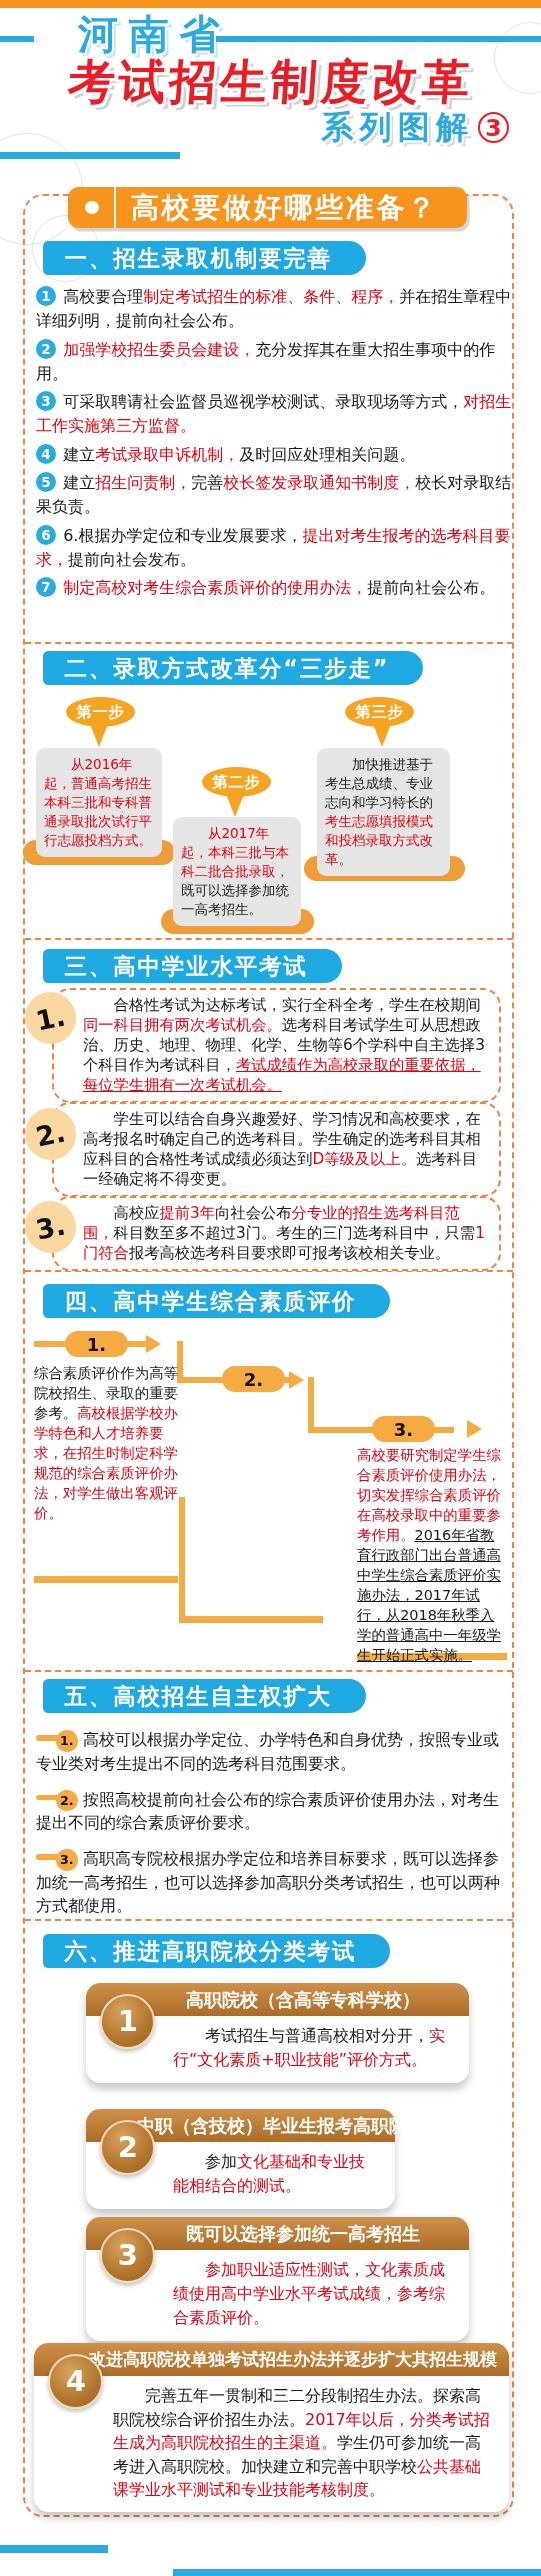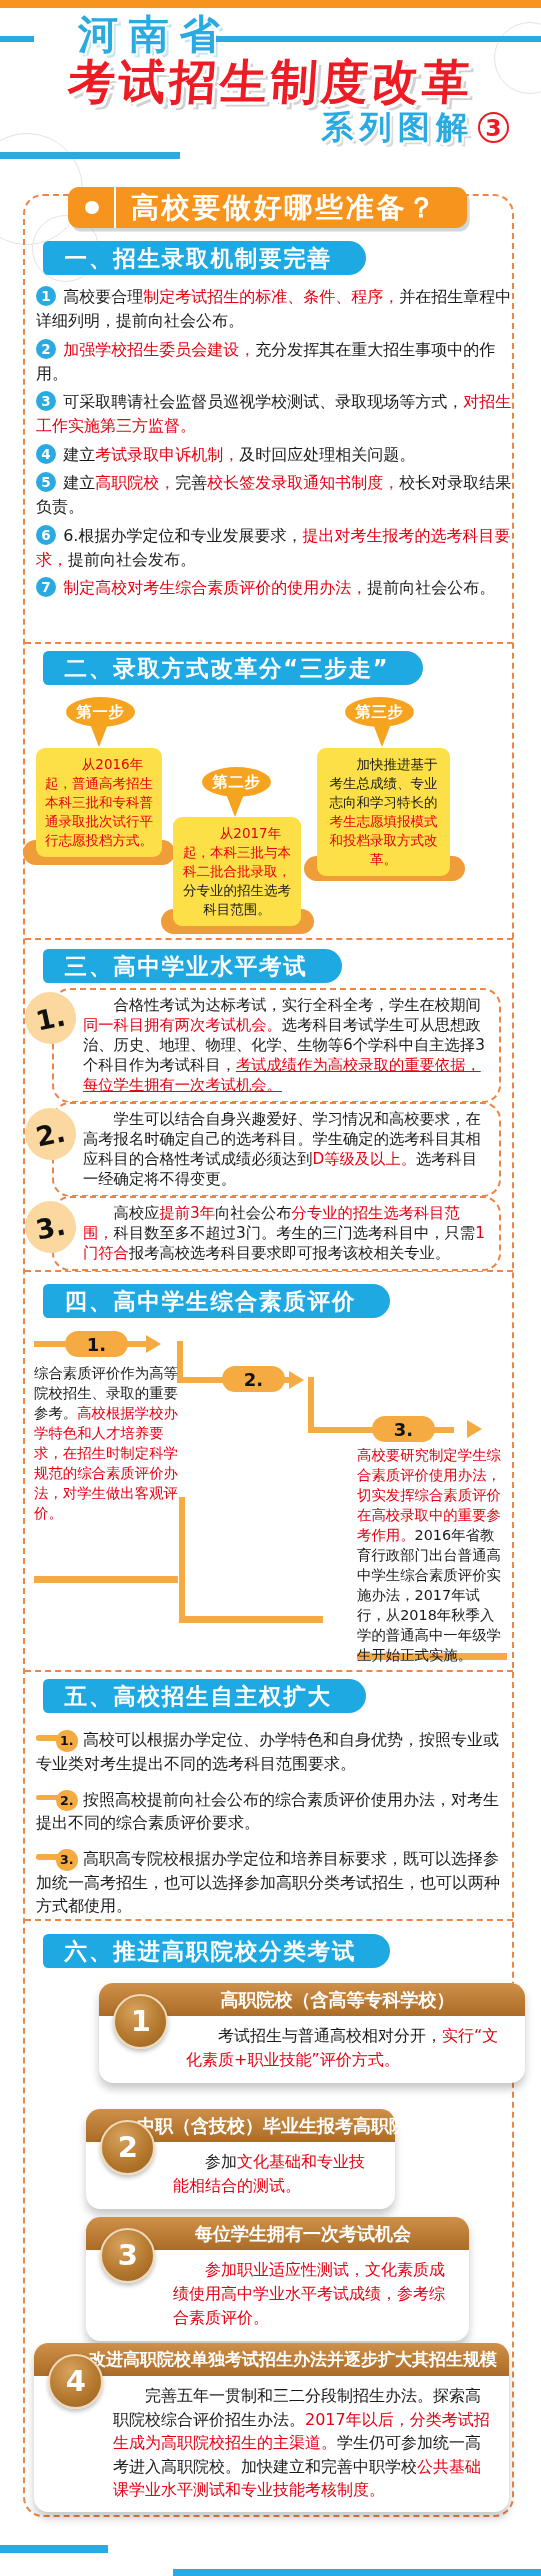--- a/index.html
+++ b/index.html
@@ -32,34 +32,34 @@
   .banner{position:absolute;left:68px;top:187px;width:399px;height:41px;background:#f7941e;border-radius:10.8px;
     display:flex;align-items:center;box-shadow:2.7px 3.6px 0 rgba(150,150,150,.4);}
   .banner-dot{width:13.5px;height:13.5px;border-radius:50%;background:#fff;margin:0 15.3px 0 17px;}
   .banner-div{width:2.7px;height:41px;background:#fff;}
   .banner-label{color:#fff;font-size:28px;font-weight:bold;letter-spacing:2.7px;margin-left:14.4px;}
   
   .pill{position:absolute;left:43px;height:34px;line-height:34px;background:#1fa9e2;color:#fff;font-size:22.5px;font-weight:bold;
     padding:0 34px 0 21.6px;border-radius:7.2px 23.5px 23.5px 7.2px;letter-spacing:1.8px;white-space:nowrap;}
   
   .seg-b{color:#1a1a1a;} .seg-r{color:#e60012;}
-  .seg-ru{color:#e60012;text-decoration:underline;} .seg-bu{color:#1a1a1a;}
+  .seg-ru{color:#e60012;text-decoration:underline;} .seg-bu{color:#1a1a1a;text-decoration:underline;}
   
   .sec1{position:absolute;left:36px;top:285px;width:476px;font-size:16px;line-height:24px;}
   .sec1 p{margin:0 0 4.5px 0;}
   .numc{display:inline-block;width:20px;height:20px;line-height:20px;border-radius:50%;background:#29abe2;color:#fff;
     text-align:center;font-size:13.5px;font-weight:bold;margin-right:7.2px;vertical-align:0.9px;}
   
   .sec2{position:absolute;left:0;top:690px;width:541px;height:251px;}
   .oval{position:absolute;width:69px;height:30px;background:#f6a41f;border-radius:50%;color:#fff;font-size:15.3px;font-weight:bold;
     display:flex;align-items:center;justify-content:center;letter-spacing:0.9px;}
   .tri{position:absolute;width:0;height:0;border-left:9px solid transparent;border-right:9px solid transparent;border-top:23.5px solid #f6a41f;}
   .sbase{position:absolute;height:25px;background:#ef9d38;border-radius:12.6px;}
-  .sbox{position:absolute;background:#fde047;border-radius:9px;padding:7.2px 8px;font-size:13.5px;line-height:19px;
-    text-indent:2em;box-sizing:border-box;text-align:center;}
+  .sbox{position:absolute;background:#e5e5e5;border-radius:9px;padding:7.2px 8px;font-size:13.5px;line-height:19px;
+    text-indent:2em;box-sizing:border-box;}
   
   .dbox{position:absolute;left:52px;width:449px;border:2.7px dashed #ee8544;border-radius:18px;padding:5.4px 12.6px 5.4px 29px;
     font-size:15.3px;line-height:20px;box-sizing:border-box;text-indent:2em;background:#fff;}
   .bub{position:absolute;left:25px;width:51px;height:52px;background:#fbd8a0;border-radius:50%;display:flex;align-items:center;
     justify-content:center;font-size:27px;font-weight:bold;color:#111;transform:rotate(-12deg);}
   
   .sec4{position:absolute;left:0;top:1321px;width:541px;height:354px;}
   .fline,.fbar{position:absolute;background:#f6ab42;}
   .farrow{position:absolute;width:0;height:0;border-top:9px solid transparent;border-bottom:9px solid transparent;border-left:15.3px solid #f6ab42;}
   .fpill{position:absolute;width:63px;height:26px;background:#f6ab42;border-radius:13.5px;display:flex;align-items:center;
@@ -113,33 +113,33 @@
     <span class="banner-div"></span>
     <span class="banner-label">高校要做好哪些准备？</span>
   </div>
 
   <div class="pill" style="top:241px">一、招生录取机制要完善</div>
   <div class="sec1" id="sec1-items">
       <p><span class="numc">1</span><span class="seg-b">高校要合理</span><span class="seg-r">制定考试招生的标准、条件、程序，</span><span class="seg-b">并在招生章程中详细列明，提前向社会公布。</span></p>
       <p><span class="numc">2</span><span class="seg-r">加强学校招生委员会建设，</span><span class="seg-b">充分发挥其在重大招生事项中的作用。</span></p>
       <p><span class="numc">3</span><span class="seg-b">可采取聘请社会监督员巡视学校测试、录取现场等方式，</span><span class="seg-r">对招生工作实施第三方监督。</span></p>
       <p><span class="numc">4</span><span class="seg-b">建立</span><span class="seg-r">考试录取申诉机制，</span><span class="seg-b">及时回应处理相关问题。</span></p>
-      <p><span class="numc">5</span><span class="seg-b">建立</span><span class="seg-r">高职院校，</span><span class="seg-b">完善</span><span class="seg-r">校长签发录取通知书制度，</span><span class="seg-b">校长对录取结果负责。</span></p>
+      <p><span class="numc">5</span><span class="seg-b">建立</span><span class="seg-r">招生问责制，</span><span class="seg-b">完善</span><span class="seg-r">校长签发录取通知书制度，</span><span class="seg-b">校长对录取结果负责。</span></p>
       <p><span class="numc">6</span><span class="seg-b">6.根据办学定位和专业发展要求，</span><span class="seg-r">提出对考生报考的选考科目要求，</span><span class="seg-b">提前向社会发布。</span></p>
       <p><span class="numc">7</span><span class="seg-r">制定高校对考生综合素质评价的使用办法，</span><span class="seg-b">提前向社会公布。</span></p>
     </div>
 
   <div class="pill" style="top:651px">二、录取方式改革分“三步走”</div>
   <div class="sec2" id="sec2-area">
       <div class="sbase" style="left:22.5px;top:150px;width:152px"></div>
       <div class="sbox" style="left:36px;top:58px;width:126px"><span class="seg-r">从2016年起，普通高考招生本科三批和专科普通录取批次试行平行志愿投档方式。</span></div>
       <div class="oval" style="left:66px;top:7.2px">第一步</div>
       <div class="tri" style="left:90px;top:34px"></div>
       <div class="sbase" style="left:161px;top:219px;width:153px"></div>
-      <div class="sbox" style="left:173px;top:127px;width:128px"><span class="seg-r">从2017年起，本科三批与本科二批合批录取，</span><span class="seg-b">分专业的招生选考科目范围。</span></div>
+      <div class="sbox" style="left:173px;top:127px;width:128px"><span class="seg-r">从2017年起，本科三批与本科二批合批录取，</span><span class="seg-b">既可以选择参加统一高考招生。</span></div>
       <div class="oval" style="left:202px;top:77px">第二步</div>
       <div class="tri" style="left:226px;top:104px"></div>
       <div class="sbase" style="left:304px;top:166px;width:161px"></div>
       <div class="sbox" style="left:317px;top:58px;width:133px"><span class="seg-b">加快推进基于考生总成绩、专业志向和学习特长的</span><span class="seg-r">考生志愿填报模式和投档录取方式改革。</span></div>
       <div class="oval" style="left:345px;top:7.2px">第三步</div>
       <div class="tri" style="left:373px;top:34px"></div>
     </div>
 
   <div class="pill" style="top:949px">三、高中学业水平考试</div>
   <div id="sec3-host">
@@ -174,32 +174,32 @@
 
   <div class="pill" style="top:1679px">五、高校招生自主权扩大</div>
   <div class="sec5" id="sec5-items">
       <p><span class="mline"></span><span class="mnum">1.</span><span class="seg-b">高校可以根据办学定位、办学特色和自身优势，按照专业或专业类对考生提出不同的选考科目范围要求。</span></p>
       <p><span class="mline"></span><span class="mnum">2.</span><span class="seg-b">按照高校提前向社会公布的综合素质评价使用办法，对考生提出不同的综合素质评价要求。</span></p>
       <p><span class="mline"></span><span class="mnum">3.</span><span class="seg-b">高职高专院校根据办学定位和培养目标要求，既可以选择参加统一高考招生，也可以选择参加高职分类考试招生，也可以两种方式都使用。</span></p>
     </div>
 
   <div class="pill" style="top:1934px">六、推进高职院校分类考试</div>
   <div id="sec6-host">
-      <div class="card" style="left:99px;top:1983px;width:426px">
+      <div class="card" style="left:86px;top:1983px;width:383px">
         <div class="chead">高职院校（含高等专科学校）</div>
         <div class="cnum">1</div>
         <div class="cbody"><span class="seg-b">考试招生与普通高校相对分开，</span><span class="seg-r">实行“文化素质+职业技能”评价方式。</span></div>
       </div>
       <div class="card" style="left:86px;top:2109px;width:309px">
         <div class="chead">中职（含技校）毕业生报考高职院校</div>
         <div class="cnum">2</div>
         <div class="cbody"><span class="seg-b">参加</span><span class="seg-r">文化基础和专业技能相结合的测试。</span></div>
       </div>
       <div class="card" style="left:86px;top:2217px;width:383px">
-        <div class="chead">每位学生拥有一次考试机会</div>
+        <div class="chead">既可以选择参加统一高考招生</div>
         <div class="cnum">3</div>
         <div class="cbody"><span class="seg-r">参加职业适应性测试，文化素质成绩使用高中学业水平考试成绩，参考综合素质评价。</span></div>
       </div>
       <div class="card wide" style="left:34px;top:2343px;width:475px">
         <div class="chead">改进高职院校单独考试招生办法并逐步扩大其招生规模</div>
         <div class="cnum">4</div>
         <div class="cbody"><span class="seg-b">完善五年一贯制和三二分段制招生办法。探索高职院校综合评价招生办法。</span><span class="seg-r">2017年以后，分类考试招生成为高职院校招生的主渠道。</span><span class="seg-b">学生仍可参加统一高考进入高职院校。加快建立和完善中职学校</span><span class="seg-r">公共基础课学业水平测试和专业技能考核制度。</span></div>
       </div>
     </div>
 

